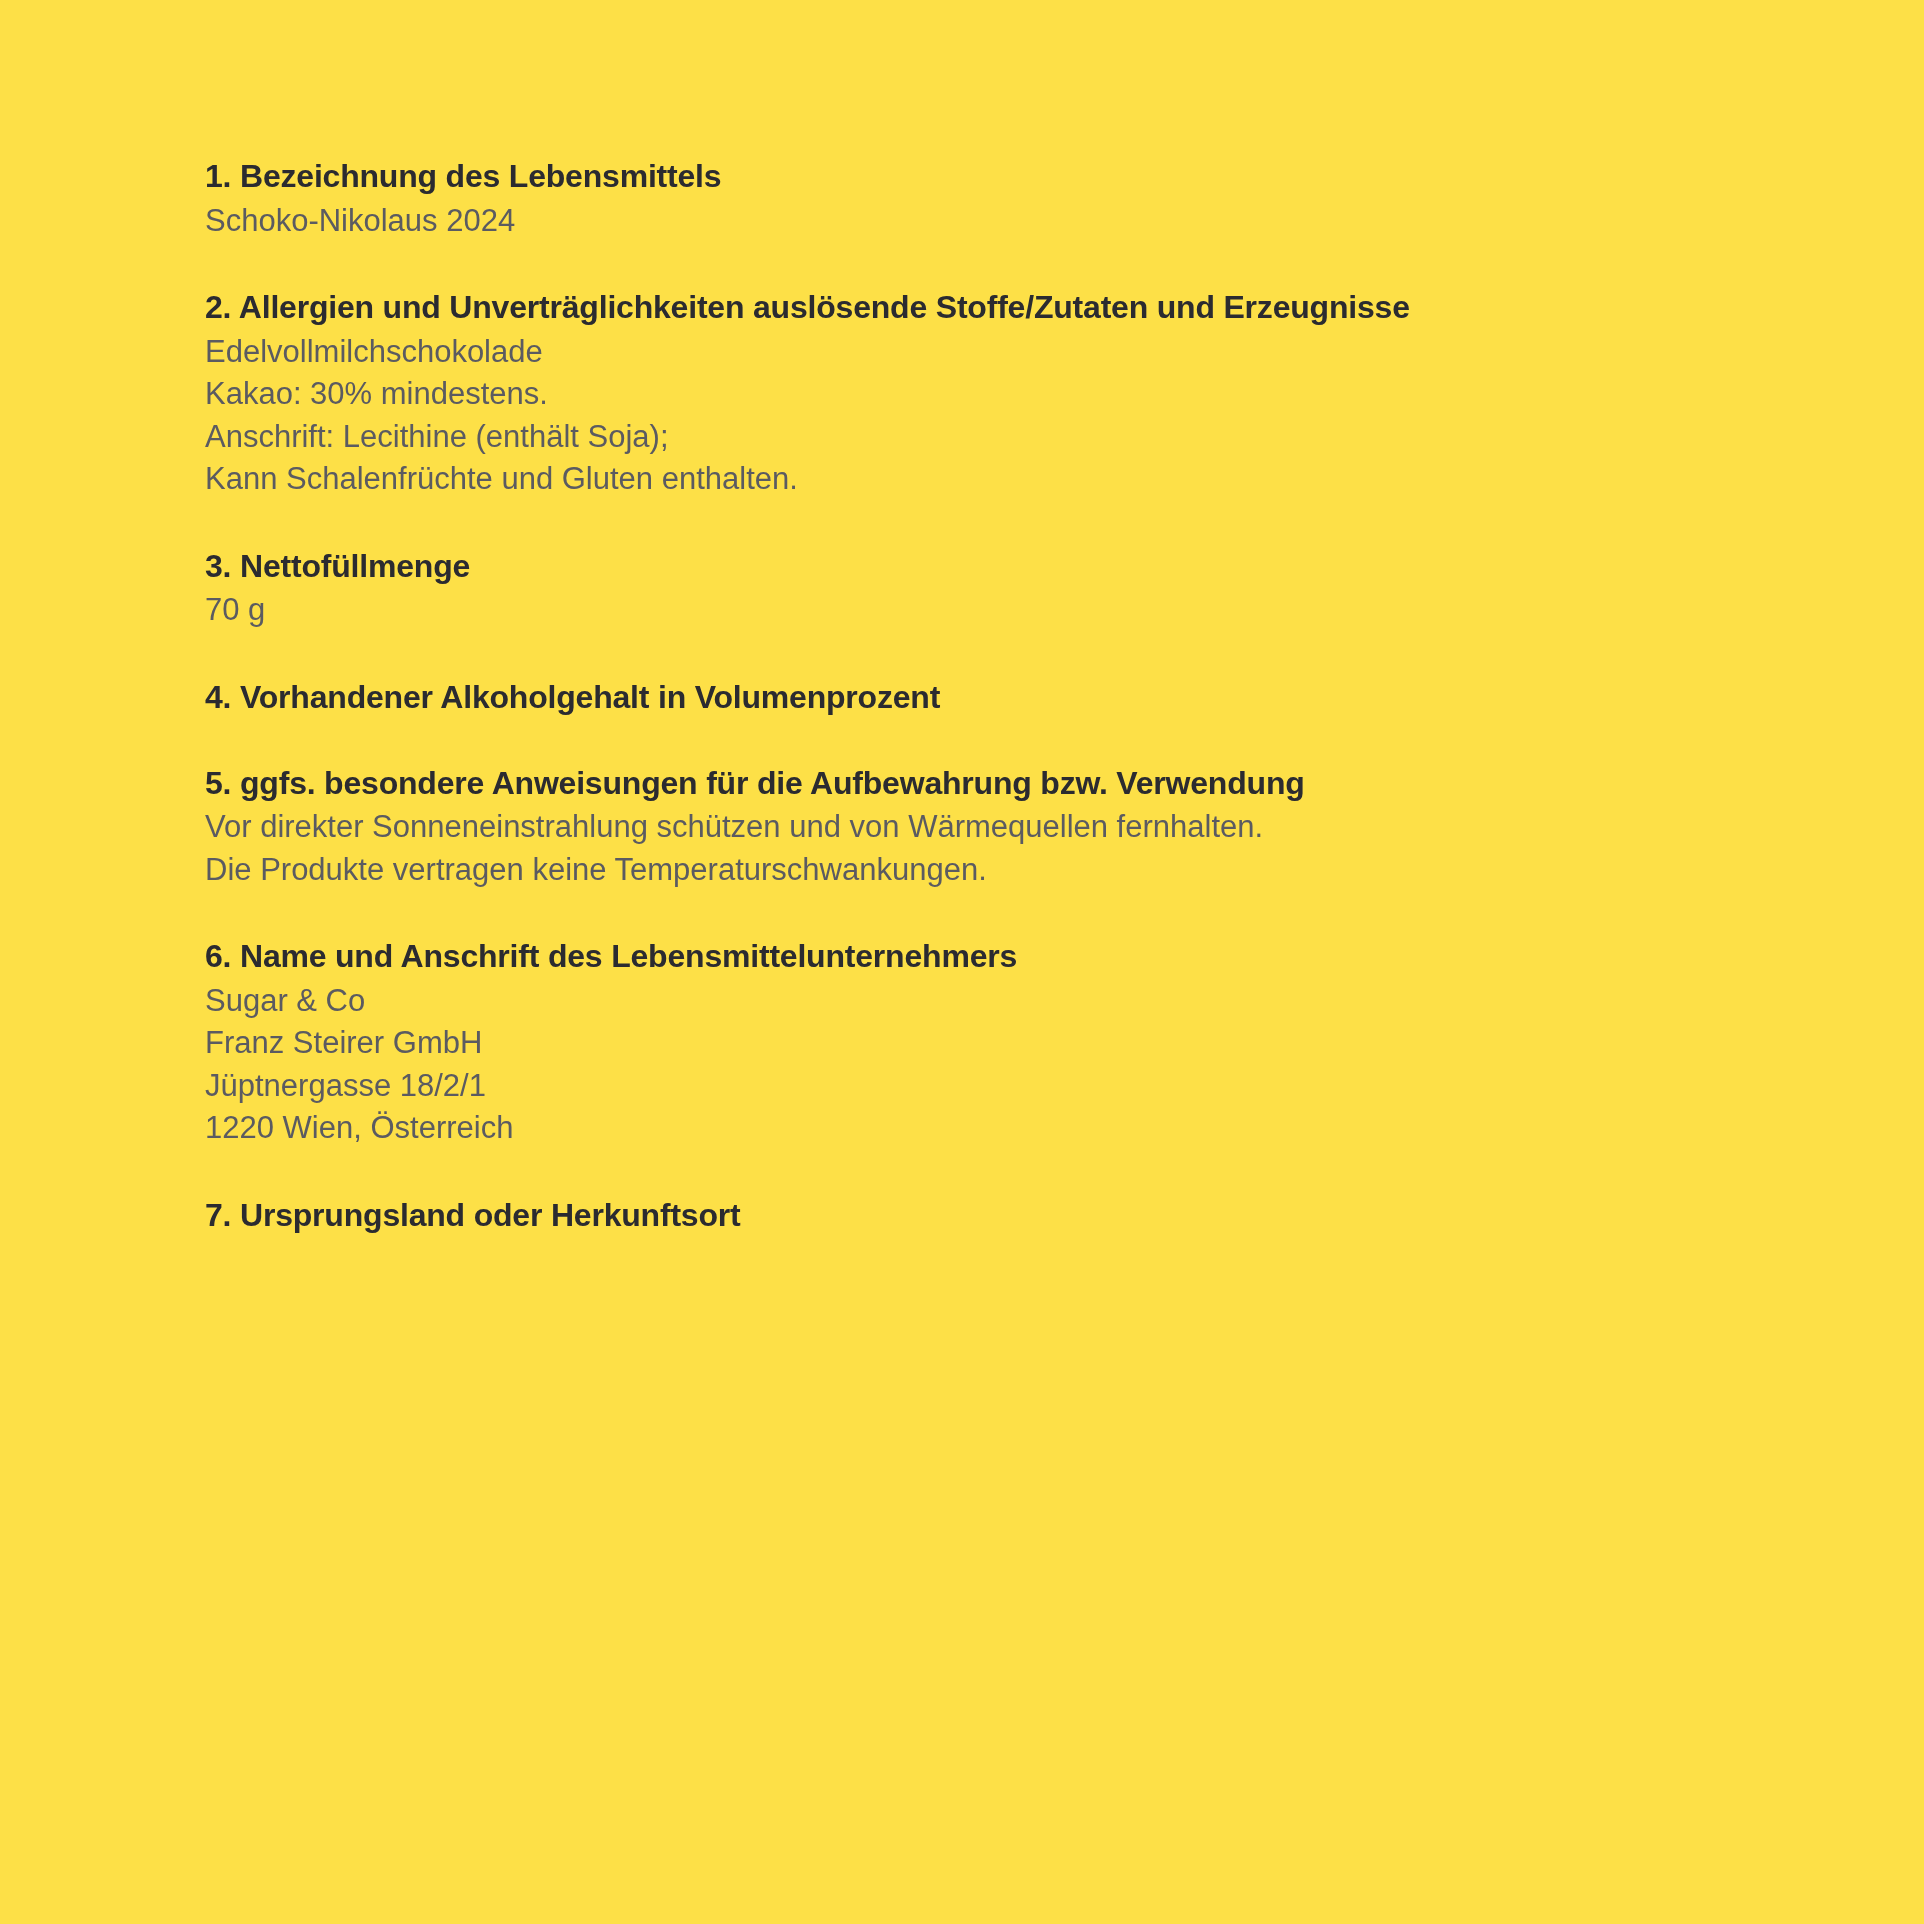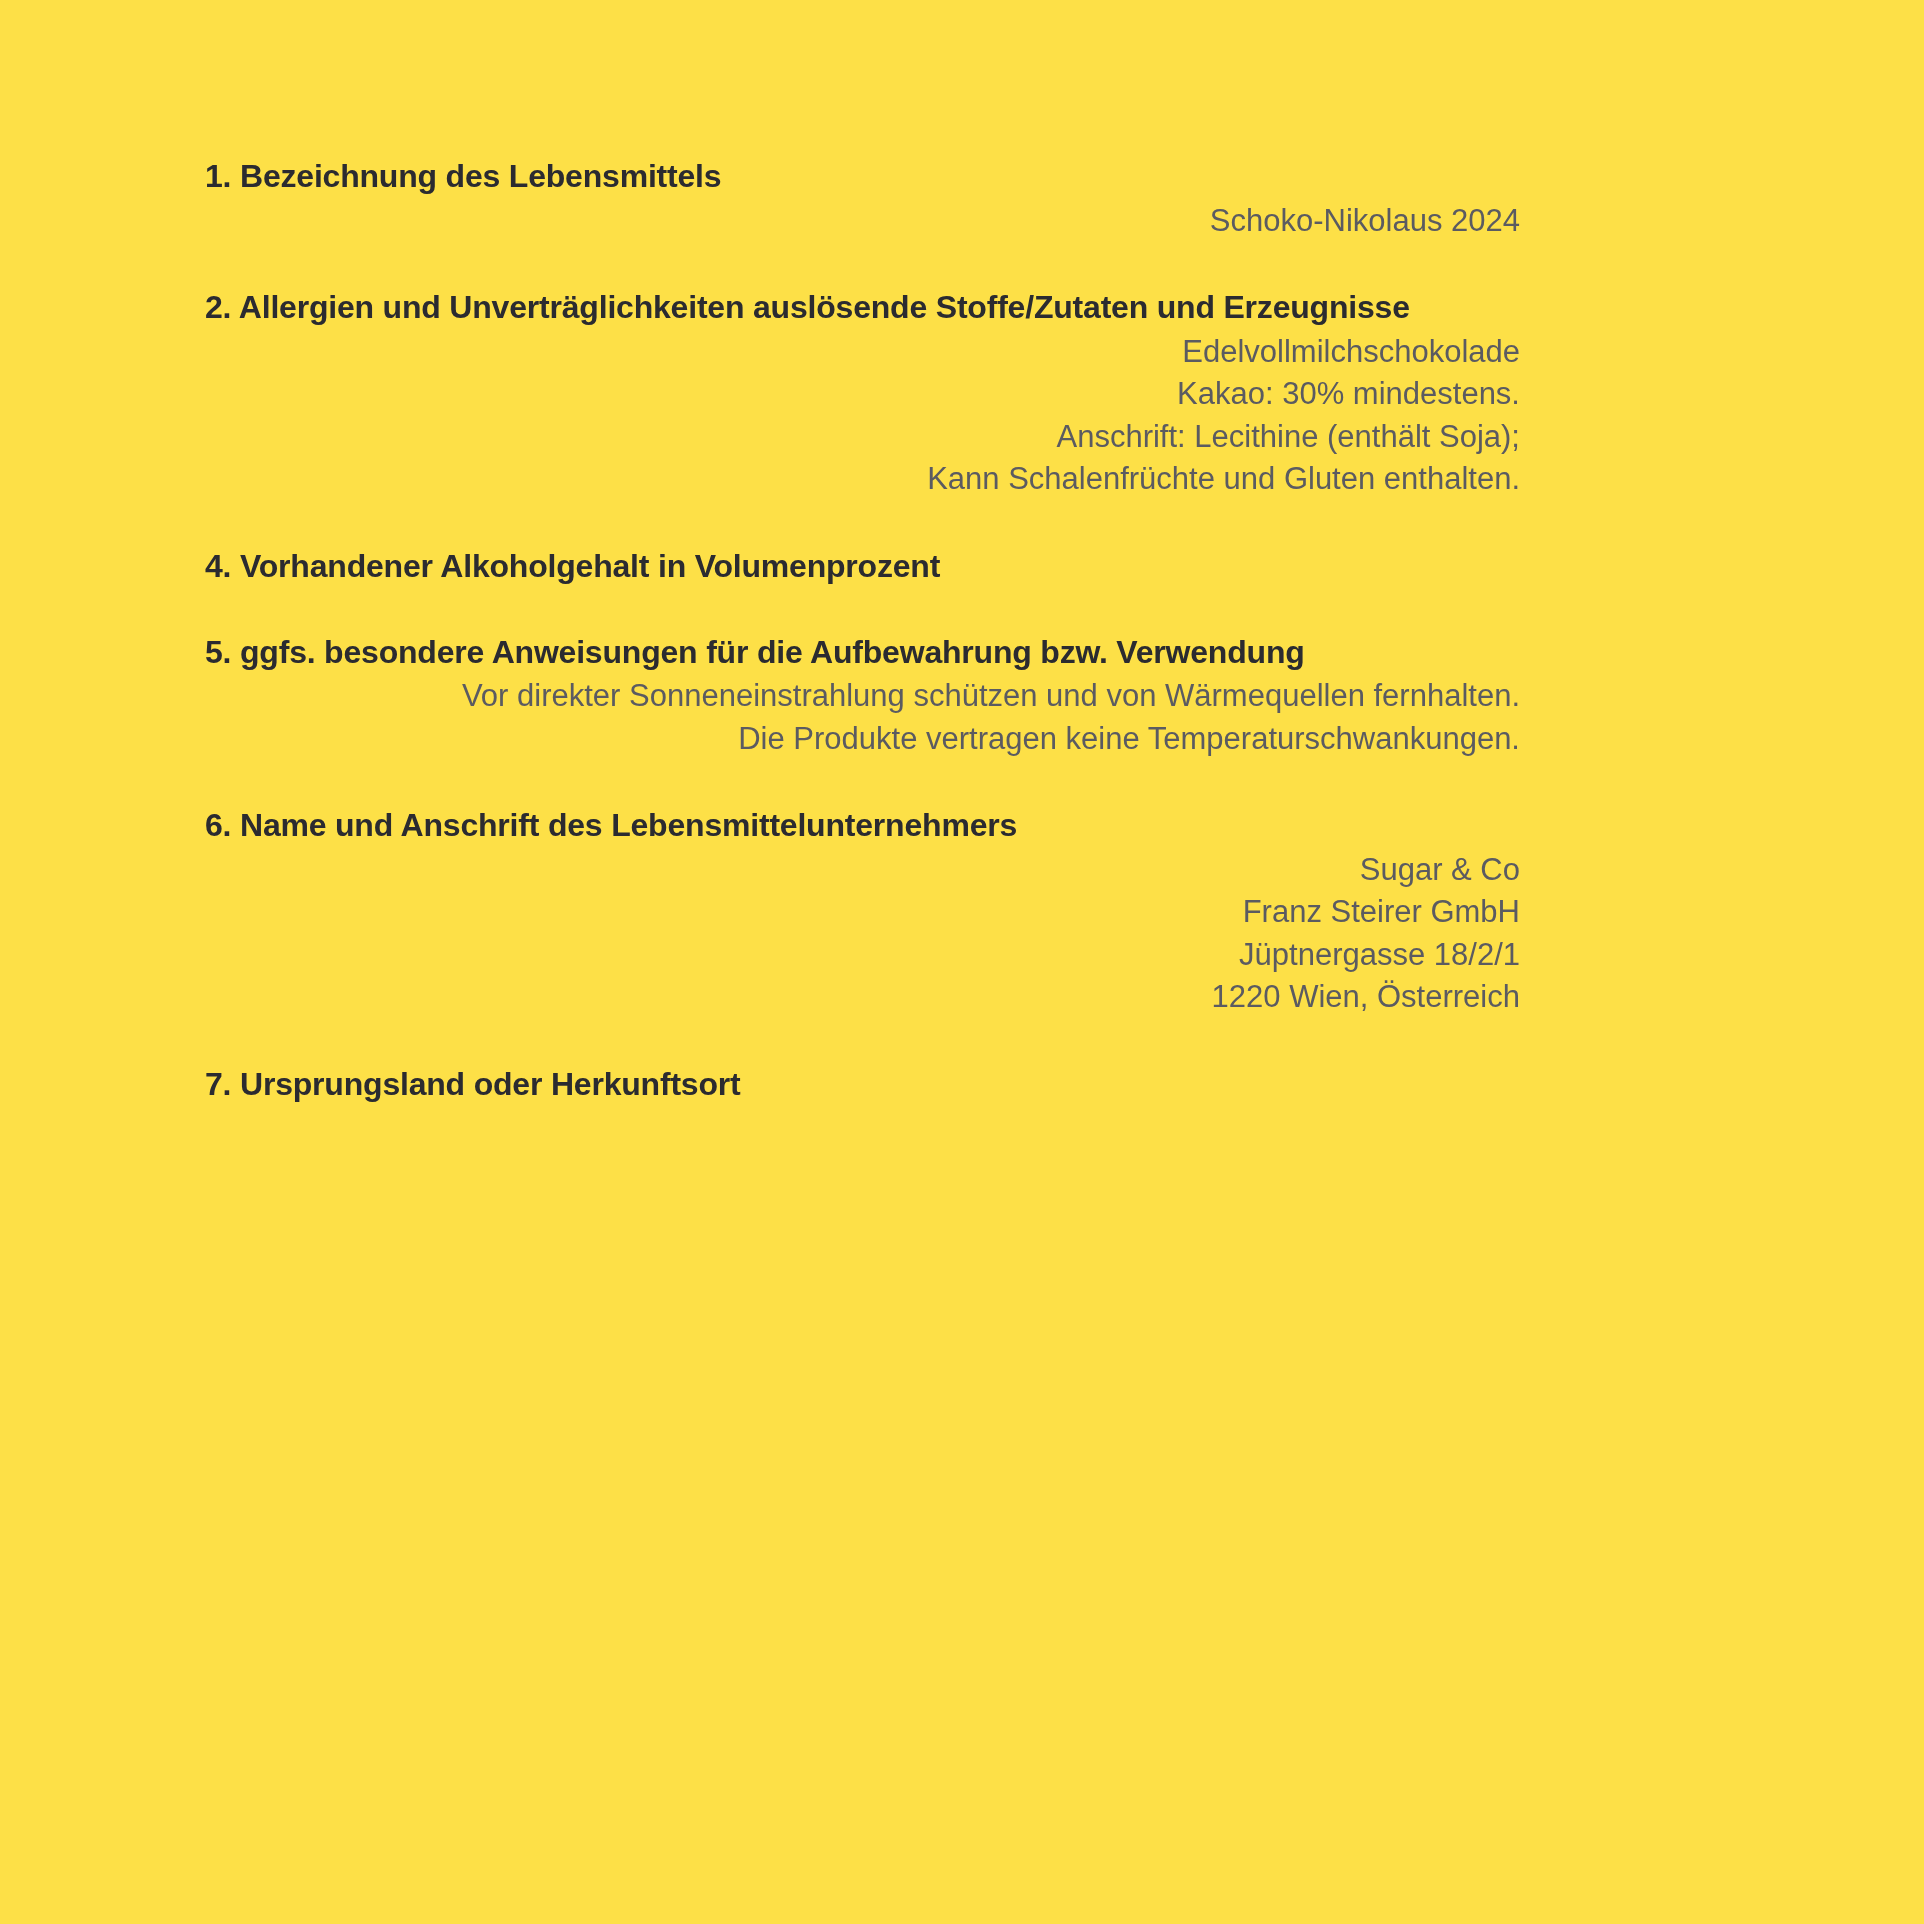--- a/index.html
+++ b/index.html
@@ -48,21 +48,20 @@
     letter-spacing: 0.2px;
   }
 
   .line {
     font-size: 31px;
     font-weight: 400;
     color: #5b5b61;
     line-height: 1.295;
     margin: 0;
     white-space: nowrap;
-    text-align: right;
   }
 
   .body-block .line + .line { margin-top: 2.4px; }
 
   .heading-only { margin-bottom: 47px; }
 </style>
 </head>
 <body>
 
 <div id="page">
@@ -79,20 +78,26 @@
       <p class="heading">2. Allergien und Unverträglichkeiten auslösende Stoffe/Zutaten und Erzeugnisse</p>
       <div class="body-block">
         <p class="line">Edelvollmilchschokolade</p>
         <p class="line">Kakao: 30% mindestens.</p>
         <p class="line">Anschrift: Lecithine (enthält Soja);</p>
         <p class="line">Kann Schalenfrüchte und Gluten enthalten.</p>
       </div>
     </div>
 
 
+    <div class="section">
+      <p class="heading">3. Nettofüllmenge</p>
+      <div class="body-block">
+        <p class="line">70 g</p>
+      </div>
+    </div>
 
     <div class="section heading-only">
       <p class="heading">4. Vorhandener Alkoholgehalt in Volumenprozent</p>
     </div>
 
     <div class="section">
       <p class="heading">5. ggfs. besondere Anweisungen für die Aufbewahrung bzw. Verwendung</p>
       <div class="body-block">
         <p class="line">Vor direkter Sonneneinstrahlung schützen und von Wärmequellen fernhalten.</p>
         <p class="line">Die Produkte vertragen keine Temperaturschwankungen.</p>

